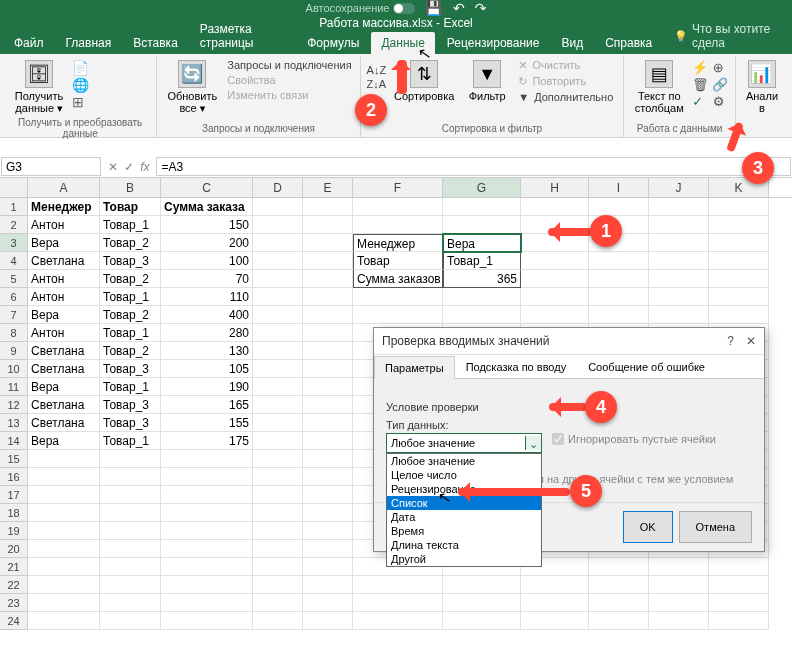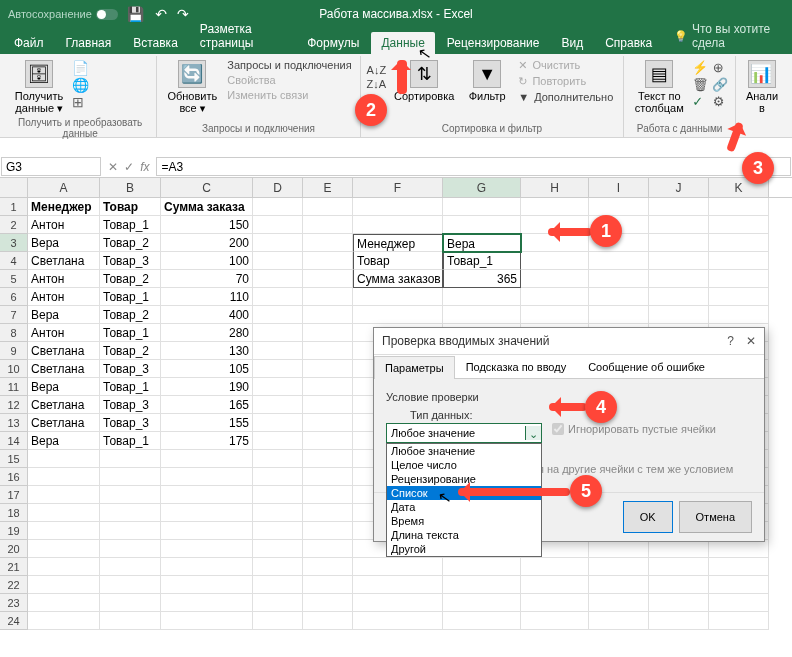--- a/index.html
+++ b/index.html
@@ -1,18 +1,18 @@
 <!DOCTYPE html>
 <html><head>
 <meta charset="utf-8">
 <style>
 * { box-sizing: border-box; margin: 0; padding: 0; font-family: "Segoe UI", Tahoma, sans-serif; }
 body { background: #fff; width: 792px; height: 657px; overflow: hidden; position: relative; font-size: 12px; }
 
-.titlebar { background: #217346; height: 28px; display: flex; align-items: center; color: #fff; padding: 0 8px; }
+.titlebar { background: #217346; height: 28px; display: flex; align-items: center; color: #fff; padding: 0 8px; flex-direction: column; }
 .titlebar .left { display: flex; align-items: center; gap: 10px; flex: 1; }
 .titlebar .autosave { color: #b6d8c8; font-size: 11px; display: flex; align-items: center; gap: 4px; }
 .titlebar .toggle { width: 22px; height: 11px; background: #4a8a6c; border-radius: 6px; position: relative; }
 .titlebar .toggle::after { content: ""; position: absolute; width: 9px; height: 9px; background: #fff; border-radius: 50%; top: 1px; left: 1px; }
 .titlebar .qat { display: flex; gap: 10px; color: #fff; font-size: 14px; }
 .titlebar .center { flex: 1; text-align: center; font-size: 12px; }
 
 .tabs { background: #217346; height: 26px; display: flex; align-items: flex-end; padding: 0 4px; gap: 2px; }
 .tab { padding: 4px 10px; color: #fff; font-size: 12px; cursor: pointer; border-top-left-radius: 2px; border-top-right-radius: 2px; }
 .tab.active { background: #f3f3f3; color: #217346; font-weight: 400; }
@@ -56,23 +56,23 @@
 
 .wA{width:72px}.wB{width:61px}.wC{width:92px}.wD{width:50px}.wE{width:50px}.wF{width:90px}.wG{width:78px}.wH{width:68px}.wI{width:60px}.wJ{width:60px}.wK{width:60px}
 
 
 .dialog { position: absolute; left: 373px; top: 327px; width: 392px; background: #f0f0f0; border: 1px solid #888; box-shadow: 3px 3px 10px rgba(0,0,0,0.25); z-index: 20; font-size: 11px; }
 .dlg-title { padding: 6px 8px; display: flex; justify-content: space-between; background: #fff; border-bottom: 1px solid #ddd; font-size: 12px; color: #333;}
 .dlg-title .r { display: flex; gap: 12px; color: #555; }
 .dlg-tabs { display: flex; background: #fff; border-bottom: 1px solid #ccc; }
 .dlg-tab { padding: 5px 10px; font-size: 11px; border: 1px solid transparent; border-bottom: none; cursor: pointer; }
 .dlg-tab.active { background: #f0f0f0; border-color: #ccc; position: relative; top: 1px; }
-.dlg-body { padding: 12px 12px 6px 12px; background: #f0f0f0; }
+.dlg-body { padding: 22px 12px 6px 12px; background: #f0f0f0; }
 .fieldset-lbl { font-size: 11px; margin-bottom: 6px; color: #333; }
-.sub-lbl { font-size: 11px; color: #333; margin-bottom: 2px; margin-left: 24px; }
+.sub-lbl { font-size: 11px; color: #333; margin-bottom: 2px; }
 .combo { position: relative; width: 156px; }
 .combo-box { border: 1px solid #217346; background: #fff; padding: 2px 4px; height: 20px; display: flex; justify-content: space-between; align-items: center; font-size: 11px;}
 .combo-box .arr { background: #e5f1ec; border-left: 1px solid #217346; width: 16px; text-align: center; color: #217346; height:100%; line-height:16px; margin:-2px -4px -2px 0;}
 .combo-list { position: absolute; top: 20px; left: 0; right: 0; background: #fff; border: 1px solid #666; z-index: 5; }
 .combo-item { padding: 1px 4px; font-size: 11px; cursor: pointer; }
 .combo-item.sel { background: #0078d7; color: #fff; }
 .chk { display: flex; align-items: center; gap: 4px; font-size: 11px; color: #888; }
 .chk input { width: 12px; height: 12px; }
 .dlg-foot { padding: 8px 12px; display: flex; justify-content: space-between; border-top: 1px solid #ddd; }
 .dlg-foot .btns { display: flex; gap: 6px; }

